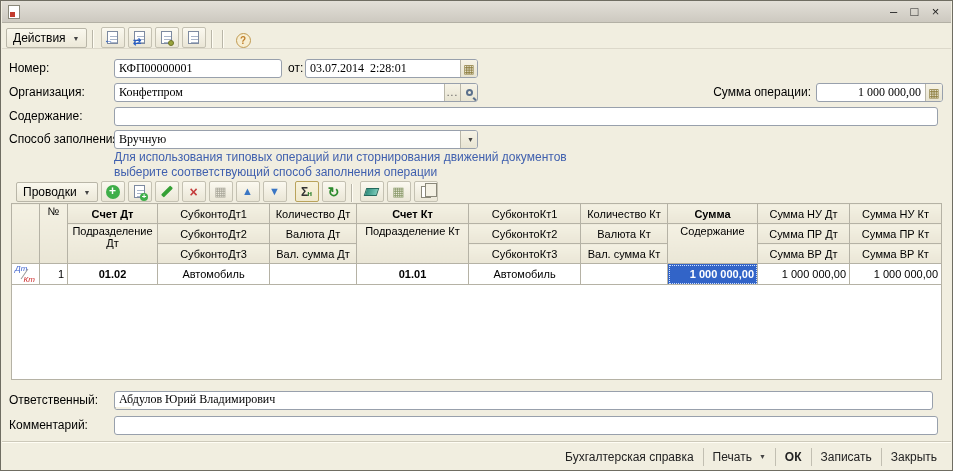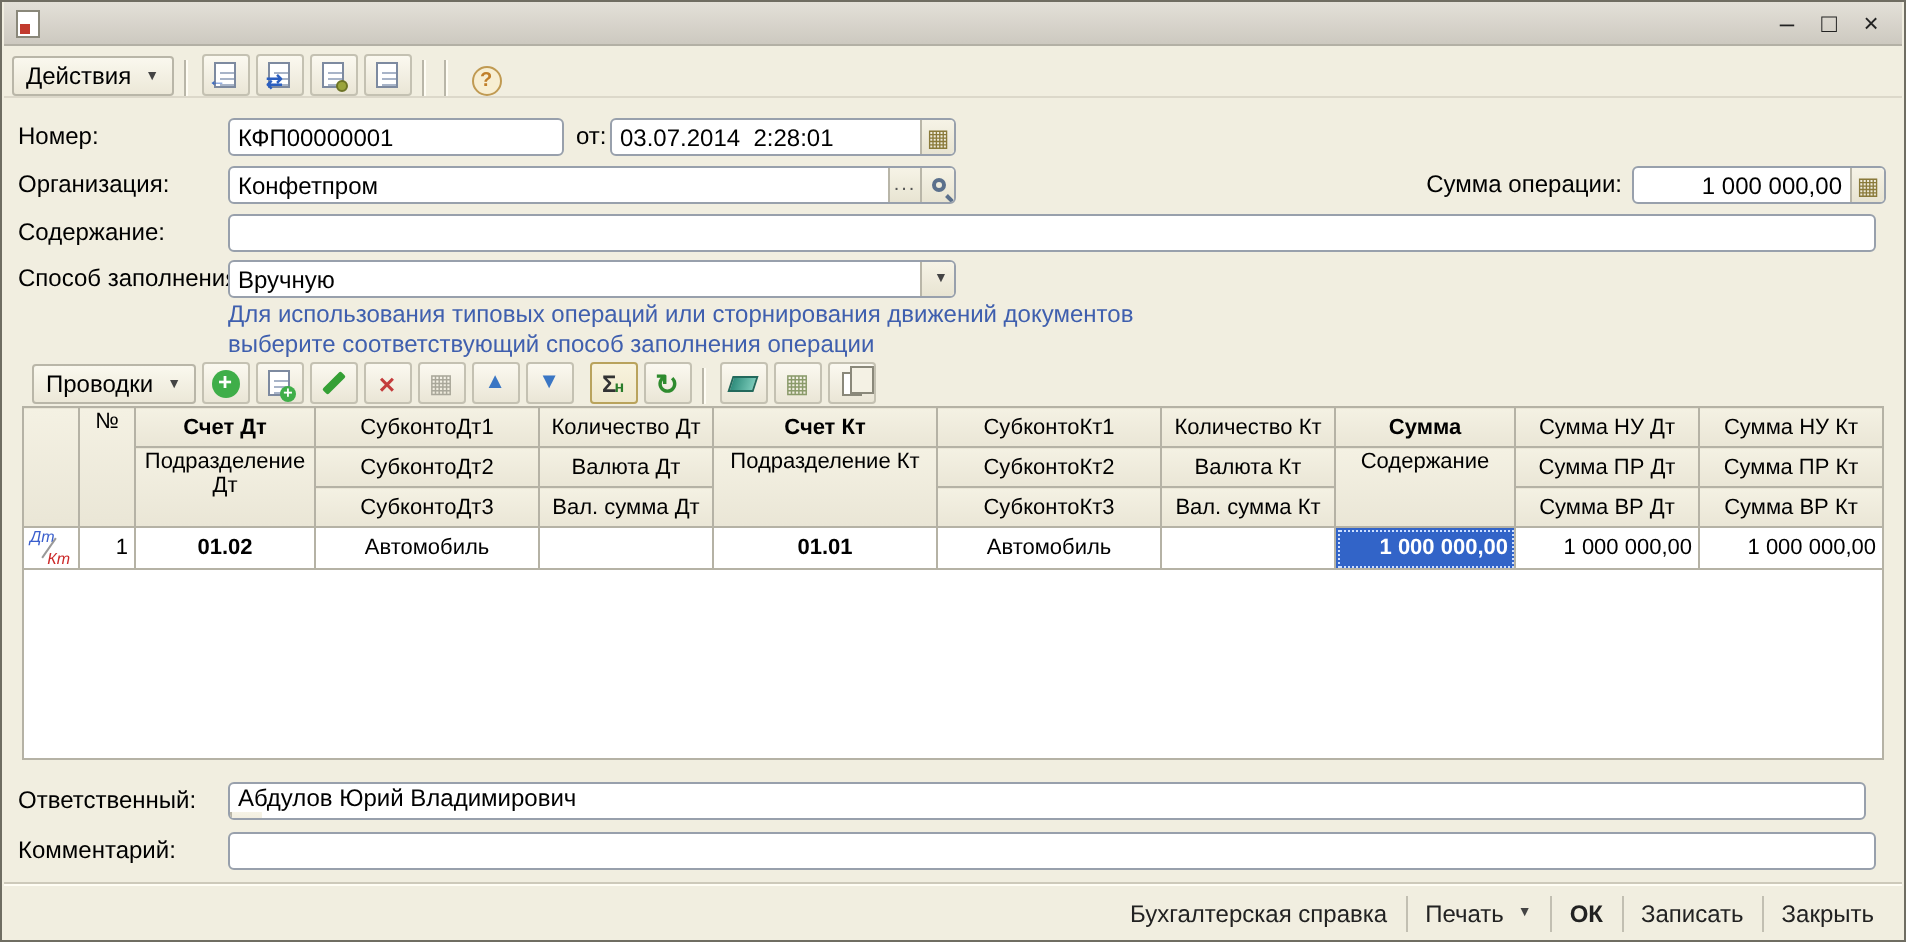--- a/index.html
+++ b/index.html
@@ -87,21 +87,21 @@
     background:#f4f1e4; border:1px solid #8a887a; }
 
   
   .lbl { position:absolute; left:8px; height:19px; line-height:19px; white-space:nowrap; }
   .field {
     position:absolute; height:19px; background:#fff;
     border:1px solid #98a0ac; border-radius:3px; display:flex; align-items:stretch; overflow:hidden;
   }
   .field input {
     flex:1; border:none; outline:none; background:transparent; padding:0 4px;
-    font-family:Liberation Sans, sans-serif; font-size:12px; min-width:0;
+    font-family:Liberation Serif, serif; font-size:12px; min-width:0;
   }
   .field input.num { text-align:right; }
   .fld-btn {
     width:17px; display:flex; align-items:center; justify-content:center;
     background:linear-gradient(#f6f3e6,#e8e4d2); border-left:1px solid #b9b6a8;
     font-size:9px; color:#555; cursor:default;
   }
   .fld-btn.dots { font-size:10px; letter-spacing:1px; width:16px; }
   .grid-glyph { color:#8a7a3a; font-size:12px; line-height:12px; }
   .mag { width:7px; height:7px; border:2px solid #5b708c; border-radius:50%; position:relative; }

